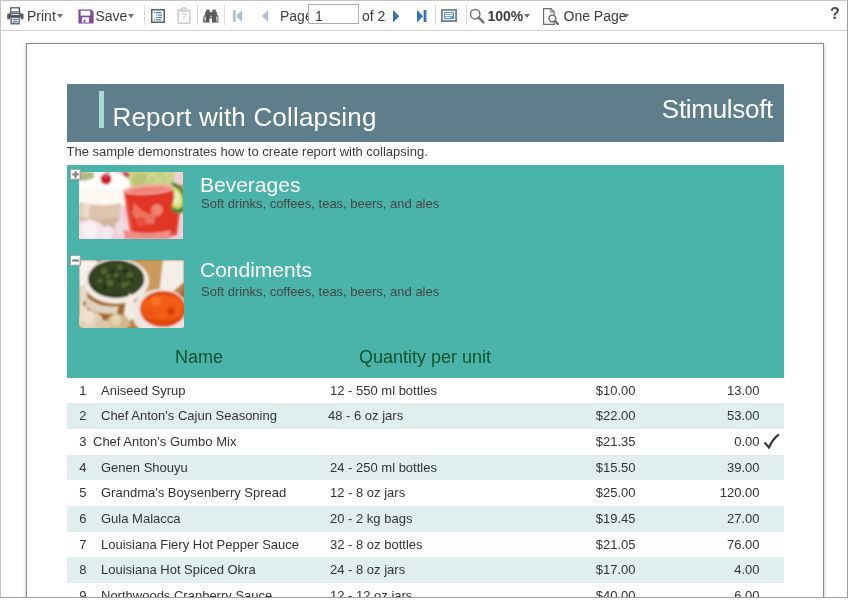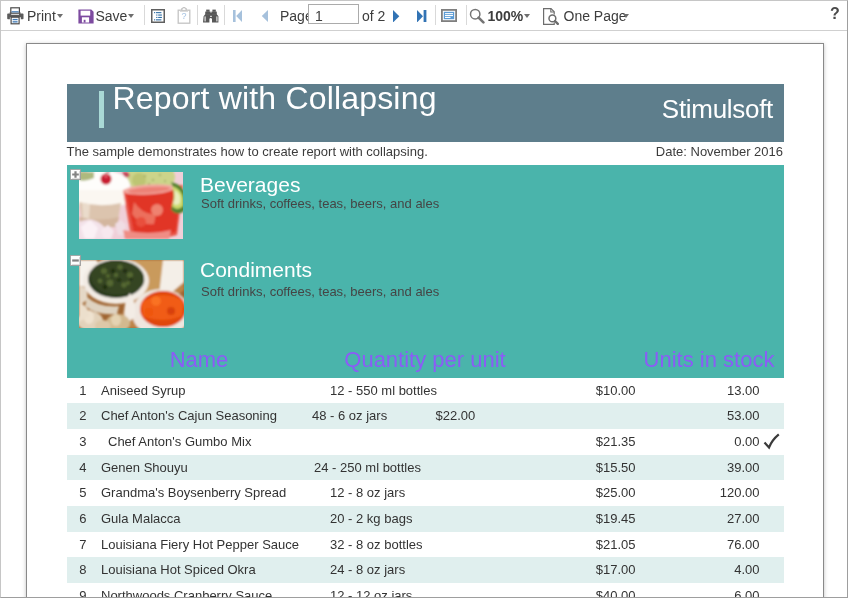--- a/index.html
+++ b/index.html
@@ -9,21 +9,21 @@
   #toolbar{left:0;top:0;width:850px;height:30px;background:#fff;border-bottom:1px solid #d0d0d0;}
   .tbtext{font-size:14px;color:#3d3d3d;white-space:nowrap;}
   .sep{width:1px;height:20px;background:#d9d9d9;top:5px;}
   .caret{width:0;height:0;border-left:3.5px solid transparent;border-right:3.5px solid transparent;border-top:4px solid #6e6e6e;}
   #page{left:26px;top:43px;width:796px;height:560px;background:#fff;border:1px solid #898989;box-shadow:0 1px 4px rgba(0,0,0,0.25);}
   #band{left:40px;top:40px;width:717px;height:58px;background:#5e7e8c;}
   .w{color:#fff;}
   #tealblock{left:40px;top:121px;width:717px;height:213px;background:#4ab4ab;}
   .rowlight{background:#e0efee;}
   .cell{font-size:13px;color:#333;white-space:nowrap;}
-  .hdr{font-size:22px;color:#8b5cf6;white-space:nowrap;}
+  .hdr{font-size:18px;color:#14532d;white-space:nowrap;}
 </style>
 </head>
 <body>
 <div id="viewerborder" class="abs" style="left:0;top:0;width:846px;height:596px;border:1px solid;border-color:#c6c6c6 #9e9e9e #9e9e9e #c6c6c6;z-index:50;pointer-events:none;"></div>
 <div id="toolbar" class="abs"></div>
 
 <svg class="abs" style="left:7px;top:7px;z-index:5;" width="17" height="18" viewBox="0 0 17 18">
   <rect x="3.8" y="0.8" width="8.6" height="5.4" fill="#fff" stroke="#4b4b4b" stroke-width="1.2"></rect>
   <rect x="4.5" y="4.2" width="7.2" height="1.2" fill="#3e78b4"></rect>
   <path d="M0.5 6.5 h2.2 v-1.2 h1.5 v2.4 h7.8 v-2.4 h1.5 v1.2 h2.2 a0.8 0.8 0 0 1 0.8 0.8 v4.2 a0.8 0.8 0 0 1 -0.8 0.8 h-1.9 v-2 h-10.9 v2 h-1.9 a0.8 0.8 0 0 1 -0.8 -0.8 v-4.2 a0.8 0.8 0 0 1 0.8-0.8 z" fill="#5b5b5b"></path>
@@ -133,25 +133,24 @@
   <path d="M12 13 L14.8 15.8" stroke="#6d6d6d" stroke-width="2.4" stroke-linecap="round"></path>
 </svg>
 <div class="abs tbtext" style="left:563.5px;top:7.6px;">One Page</div>
 <div class="abs caret" style="left:622.5px;top:14px;"></div>
 
 <div class="abs" style="left:830px;top:5px;font-size:16px;font-weight:bold;color:#4a4a4a;">?</div>
 
 <div id="page" class="abs">
   <div id="band" class="abs"></div>
   <div class="abs" style="left:72px;top:46.5px;width:4.6px;height:37px;background:#a9d9d6;"></div>
-  <div class="abs w" style="left:85.5px;top:36px;font-size:32px;letter-spacing:0.18px;">Report with Collapsing</div>
+  <div class="abs w" style="left:85.5px;top:58px;font-size:26px;letter-spacing:0.18px;">Report with Collapsing</div>
   <div class="abs w" style="left:40px;top:50.1px;width:706px;text-align:right;font-size:26px;letter-spacing:-0.3px;">Stimulsoft</div>
 
   <div class="abs" style="left:39.5px;top:100px;font-size:13px;color:#3c3c3c;">The sample demonstrates how to create report with collapsing.</div>
-  <div class="abs" style="left:40px;top:100px;width:716px;text-align:right;font-size:13px;color:#3c3c3c;">Date: November 2016</div>
 
   <div id="tealblock" class="abs"></div>
 
   <svg class="abs" style="left:52.4px;top:128.4px;" width="104" height="67" viewBox="0 0 104 67">
     <defs>
         <filter id="b1" x="-15%" y="-15%" width="130%" height="130%">
           <feGaussianBlur stdDeviation="1.2"></feGaussianBlur>
         </filter>
       </defs>
     <rect width="104" height="67" fill="#f0cfd8"></rect>
@@ -256,46 +255,45 @@
     <rect x="2.2" y="4.4" width="6.6" height="2.2" fill="#838383"></rect>
   </svg>
 
   <div class="abs w" style="left:173px;top:129px;font-size:21px;">Beverages</div>
   <div class="abs" style="left:174px;top:151.5px;font-size:13px;color:#454545;">Soft drinks, coffees, teas, beers, and ales</div>
   <div class="abs w" style="left:173px;top:214px;font-size:21px;">Condiments</div>
   <div class="abs" style="left:174px;top:239.5px;font-size:13px;color:#454545;">Soft drinks, coffees, teas, beers, and ales</div>
 
   <div class="abs hdr" style="left:72px;top:303.3px;width:200px;text-align:center;">Name</div>
   <div class="abs hdr" style="left:298px;top:303.3px;width:200px;text-align:center;">Quantity per unit</div>
-  <div class="abs hdr" style="left:582px;top:303.3px;width:200px;text-align:center;">Units in stock</div>
 
   <div id="rows">
       <div class="abs cell" style="left:19.5px;top:338.7px;width:40px;text-align:right;">1</div>
       <div class="abs cell" style="left:74px;top:338.7px;">Aniseed Syrup</div>
       <div class="abs cell" style="left:303px;top:338.7px;">12 - 550 ml bottles</div>
       <div class="abs cell" style="left:408.5px;top:338.7px;width:200px;text-align:right;">$10.00</div>
       <div class="abs cell" style="left:531px;top:338.7px;width:201.5px;text-align:right;">13.00</div>
       <div class="abs rowlight" style="left:40px;top:359.34999999999997px;width:717px;height:25.65px;"></div>
       <div class="abs cell" style="left:19.5px;top:364.34999999999997px;width:40px;text-align:right;">2</div>
       <div class="abs cell" style="left:74px;top:364.34999999999997px;">Chef Anton's Cajun Seasoning</div>
-      <div class="abs cell" style="left:285px;top:364.34999999999997px;">48 - 6 oz jars</div>
-      <div class="abs cell" style="left:408.5px;top:364.34999999999997px;width:200px;">$22.00</div>
+      <div class="abs cell" style="left:301px;top:364.34999999999997px;">48 - 6 oz jars</div>
+      <div class="abs cell" style="left:408.5px;top:364.34999999999997px;width:200px;text-align:right;">$22.00</div>
       <div class="abs cell" style="left:531px;top:364.34999999999997px;width:201.5px;text-align:right;">53.00</div>
       <div class="abs cell" style="left:19.5px;top:390px;width:40px;text-align:right;">3</div>
-      <div class="abs cell" style="left:81px;top:390px;">Chef Anton's Gumbo Mix</div>
+      <div class="abs cell" style="left:66px;top:390px;">Chef Anton's Gumbo Mix</div>
       <div class="abs cell" style="left:303px;top:390px;margin-top:18px;">36 boxes</div>
       <div class="abs cell" style="left:408.5px;top:390px;width:200px;text-align:right;">$21.35</div>
       <div class="abs cell" style="left:531px;top:390px;width:201.5px;text-align:right;">0.00</div>
       <svg class="abs" style="left:736px;top:389px;" width="17" height="17" viewBox="0 0 17 17">
         <path d="M1.5 9.5 L6 14.5 Q9 7 15.8 1.4" fill="none" stroke="#3a3a3a" stroke-width="2.2"></path>
       </svg>
       <div class="abs rowlight" style="left:40px;top:410.65px;width:717px;height:25.65px;"></div>
       <div class="abs cell" style="left:19.5px;top:415.65px;width:40px;text-align:right;">4</div>
       <div class="abs cell" style="left:74px;top:415.65px;">Genen Shouyu</div>
-      <div class="abs cell" style="left:287px;top:415.65px;">24 - 250 ml bottles</div>
+      <div class="abs cell" style="left:303px;top:415.65px;">24 - 250 ml bottles</div>
       <div class="abs cell" style="left:408.5px;top:415.65px;width:200px;text-align:right;">$15.50</div>
       <div class="abs cell" style="left:531px;top:415.65px;width:201.5px;text-align:right;">39.00</div>
       <div class="abs cell" style="left:19.5px;top:441.29999999999995px;width:40px;text-align:right;">5</div>
       <div class="abs cell" style="left:74px;top:441.29999999999995px;text-align:right;">Grandma's Boysenberry Spread</div>
       <div class="abs cell" style="left:303px;top:441.29999999999995px;">12 - 8 oz jars</div>
       <div class="abs cell" style="left:408.5px;top:441.29999999999995px;width:200px;text-align:right;">$25.00</div>
       <div class="abs cell" style="left:531px;top:441.29999999999995px;width:201.5px;text-align:right;">120.00</div>
       <div class="abs rowlight" style="left:40px;top:461.95px;width:717px;height:25.65px;"></div>
       <div class="abs cell" style="left:19.5px;top:466.95px;width:40px;text-align:right;">6</div>
       <div class="abs cell" style="left:74px;top:466.95px;">Gula Malacca</div>

